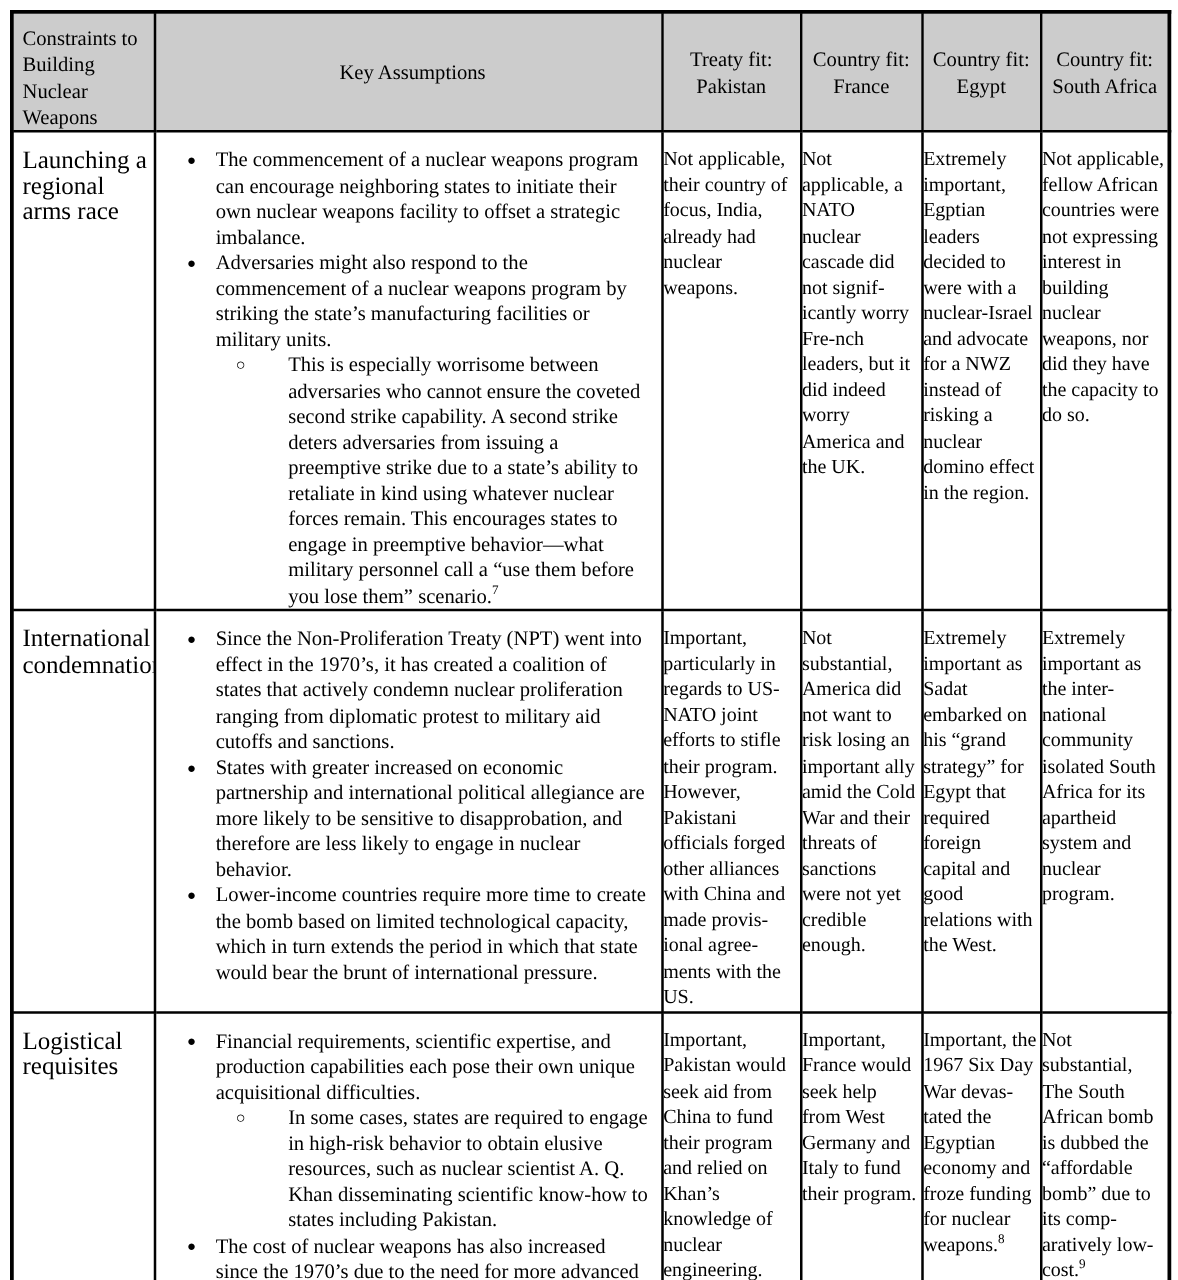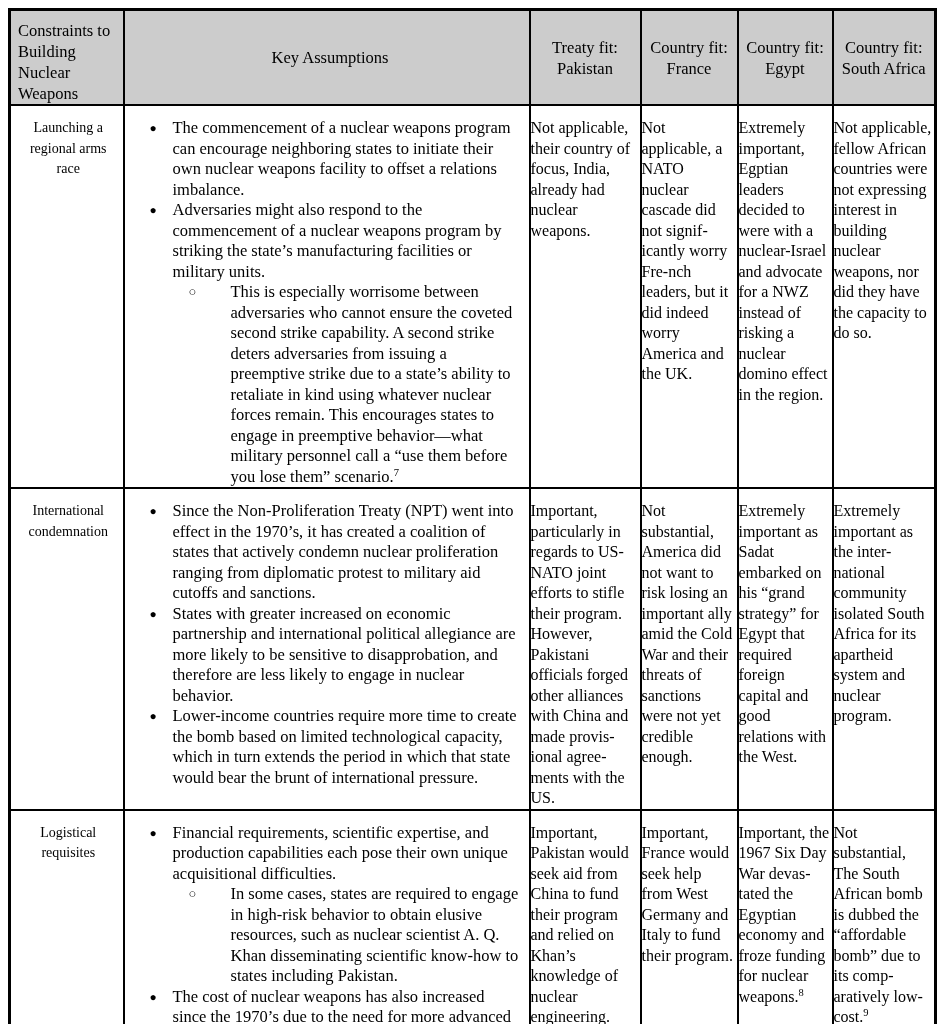--- a/index.html
+++ b/index.html
@@ -38,24 +38,23 @@
   th.h-left  { vertical-align: top; text-align: left; padding: 9px 4px 0 7px; }
   th.h-mid   { vertical-align: middle; text-align: center; padding-left: 7px; }
   th.h-c     { vertical-align: middle; text-align: center; padding: 0 2px; }
 
   
   tr.r0 td { height: 339px; }
   tr.r1 td { height: 288px; }
   tr.r2 td { height: 238px; }
 
   td.c-first {
-    font-size: 14px;
+    font-size: 20px;
     line-height: 20.5px;
     padding: 12px 4px 0 7px;
-    text-align: center;
   }
   td.c-assump {
     font-size: 16.5px;
     line-height: 20.5px;
     padding: 12px 10px 0 0;
   }
   td.c-country {
     font-size: 16px;
     line-height: 20.5px;
     padding: 12px 2px 0 0;
@@ -93,21 +92,21 @@
         <th class="h-c">Country fit: South Africa</th>
       </tr>
     </thead>
     <tbody>
 
       <tr class="r0">
         <td class="c-first">Launching a regional arms race</td>
         <td class="c-assump">
           <div class="li l1">
             <span class="mk">●</span>
-            <span class="tx">The commencement of a nuclear weapons program can encourage neighboring states to initiate their own nuclear weapons facility to offset a relations imbalance.</span>
+            <span class="tx">The commencement of a nuclear weapons program can encourage neighboring states to initiate their own nuclear weapons facility to offset a strategic imbalance.</span>
           </div>
           <div class="li l1">
             <span class="mk">●</span>
             <span class="tx">Adversaries might also respond to the commencement of a nuclear weapons program by striking the state’s manufacturing facilities or military units.</span>
           </div>
           <div class="li l2">
             <span class="mk">○</span>
             <span class="tx"><span>This is especially worrisome between adversaries who cannot ensure the coveted second strike capability. A second strike deters adversaries from issuing a preemptive strike due to a state’s ability to retaliate in kind using whatever nuclear forces remain. This encourages states to engage in preemptive behavior—what military personnel call a “use them before you lose them” scenario.</span><sup>7</sup></span>
           </div>
         </td>

